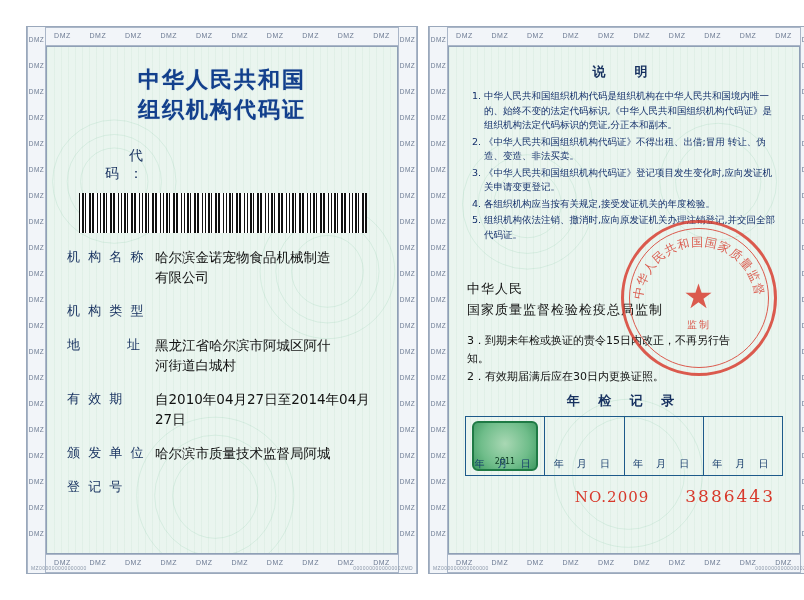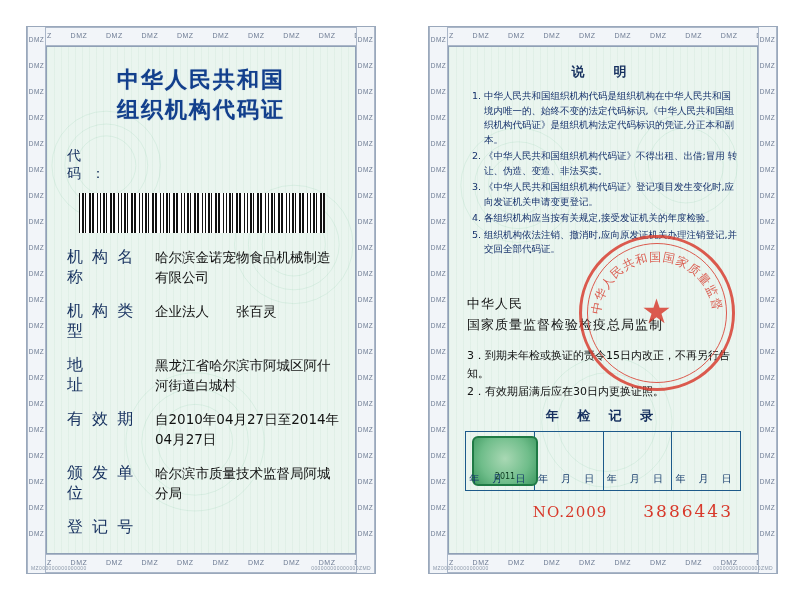--- a/index.html
+++ b/index.html
@@ -17,21 +17,21 @@
     position: relative;
     width: 804px;
     height: 600px;
     background: #ffffff;
   }
 
   
   .cert {
     position: absolute;
     top: 26px;
-    width: 350px;
+    width: 392px;
     height: 548px;
     background: #e9f4ee;
     border: 1px solid #9aa8bb;
     box-sizing: border-box;
   }
   .cert.left  { left: 26px; }
   .cert.right { left: 428px; }
 
   
   .border-band {
@@ -116,20 +116,21 @@
     margin-top: 8px;
     text-shadow: 0 0 1px rgba(18,63,140,0.4);
   }
   .title .line2 { display: block; }
 
   .code-row {
     display: flex;
     align-items: baseline;
     margin-top: 22px;
     padding-left: 6px;
+    text-align: right;
   }
   .code-label {
     color: #16305f;
     font-family: "DejaVu Sans", sans-serif;
     font-size: 14px;
     letter-spacing: 10px;
     width: 86px;
     flex: none;
   }
   .code-value {
@@ -156,21 +157,21 @@
 
   .field {
     display: flex;
     align-items: flex-start;
     margin-top: 14px;
     padding-left: 6px;
   }
   .field .flabel {
     color: #16305f;
     font-family: "DejaVu Sans", sans-serif;
-    font-size: 16px;
+    font-size: 13px;
     width: 88px;
     flex: none;
     line-height: 20px;
   }
   .field .flabel.sp3 { letter-spacing: 2px; }
   .field .fvalue {
     color: #111;
     font-family: "DejaVu Sans", sans-serif;
     font-size: 13.5px;
     line-height: 20px;
@@ -446,23 +447,20 @@
         <div class="field">
           <div class="flabel sp3">机 构 名 称</div>
           <div class="fvalue">
             <span>哈尔滨金诺宠物食品机械制造</span>
             <span class="sub">有限公司</span>
           </div>
         </div>
 
         <div class="field">
           <div class="flabel sp3">机 构 类 型</div>
-          <div class="fvalue">
-            <span>企业法人　　张百灵</span>
-          </div>
         </div>
 
         <div class="field">
           <div class="flabel sp3">地　　　址</div>
           <div class="fvalue">
             <span>黑龙江省哈尔滨市阿城区阿什</span>
             <span class="sub">河街道白城村</span>
           </div>
         </div>
 
@@ -470,21 +468,20 @@
           <div class="flabel sp3">有 效 期</div>
           <div class="fvalue">
             <span>自2010年04月27日至2014年04月27日</span>
           </div>
         </div>
 
         <div class="field">
           <div class="flabel sp3">颁 发 单 位</div>
           <div class="fvalue">
             <span>哈尔滨市质量技术监督局阿城</span>
-            <span class="sub">分局</span>
           </div>
         </div>
 
         <div class="field">
           <div class="flabel sp3">登 记 号</div>
         </div>
       </div>
     </div>
 
     <div class="tiny-code tiny-left">MZ000000000000000</div>
@@ -616,20 +613,21 @@
             <div class="seal-inner"></div>
             <svg viewBox="0 0 150 150">
               <defs>
                 <path id="sealArc" d="M 18,80 A 57,57 0 1 1 132,80" fill="none"></path>
               </defs>
               <text font-size="12" fill="#d8392b" font-family="DejaVu Sans, sans-serif" letter-spacing="1">
                 <textPath href="#sealArc" startOffset="2%">中华人民共和国国家质量监督检验检疫总局</textPath>
               </text>
             </svg>
             <div class="star">★</div>
+            <div class="center-text">监制</div>
           </div>
         </div>
 
         <div class="announce">
           <span class="li">3．到期未年检或换证的责令15日内改正，不再另行告</span>
           <span class="li">知。</span>
           <span class="li">2．有效期届满后应在30日内更换证照。</span>
         </div>
 
         <div class="record-title">年 检 记 录</div>

